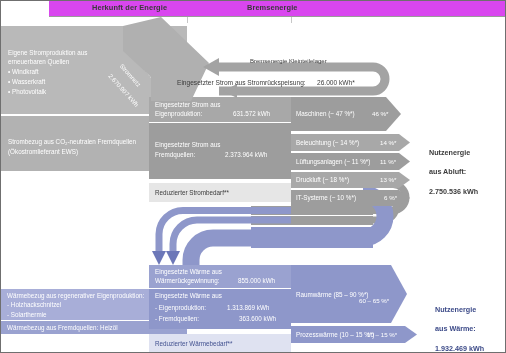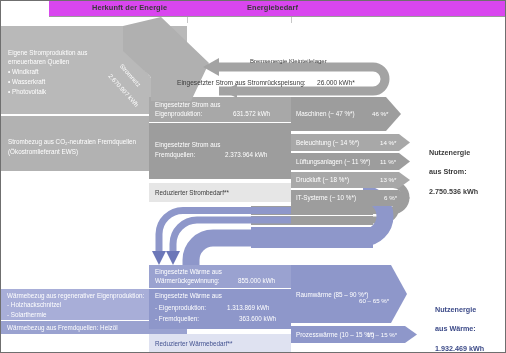--- a/index.html
+++ b/index.html
@@ -81,21 +81,21 @@
   .pct{position:absolute;font-size:6.2px;color:#ffffff;white-space:nowrap;}
   .num{position:absolute;font-size:6.3px;color:#ffffff;white-space:nowrap;}
 </style>
 </head>
 <body>
 
 <div id="root">
 
   <div class="hdr">
     <div class="hdr-t a">Herkunft der Energie</div>
-    <div class="hdr-t b">Energiebedarf</div>
+    <div class="hdr-t b">Bremsenergie</div>
   </div>
 
   <div class="colsep" style="left:186px;top:0;height:22px;"></div>
   <div class="colsep" style="left:290px;top:0;height:22px;"></div>
 
   <div class="blk g-src" style="left:0;top:25px;width:186px;height:88px;"></div>
   <div class="txt" style="left:7px;top:48px;">Eigene Stromproduktion aus</div>
   <div class="txt" style="left:7px;top:57px;">erneuerbaren Quellen</div>
   <div class="txt" style="left:7px;top:67px;">• Windkraft</div>
   <div class="txt" style="left:7px;top:77px;">• Wasserkraft</div>
@@ -165,21 +165,21 @@
   <div class="pct" style="left:379px;top:157px;z-index:8;">11 %*</div>
 
   <div class="txt" style="left:295px;top:175px;z-index:8;">Druckluft (~ 18 %*)</div>
   <div class="pct" style="left:379px;top:175px;z-index:8;">13 %*</div>
 
   <div class="txt" style="left:295px;top:193px;z-index:8;">IT-Systeme (~ 10 %*)</div>
   <div class="pct" style="left:383px;top:193px;z-index:8;">6 %*</div>
 
   <div class="lbl-right" style="left:420px;top:137px;">
     <span>Nutzenergie</span><br>
-    <span>aus Strom:</span><br>
+    <span>aus Abluft:</span><br>
     <span>2.750.536 kWh</span>
   </div>
 
   <svg class="ovl" style="z-index:3;">
 
     <path d="M 290,209.5 L 392,209.5 A 13,13 0 0 0 392,183.5" fill="none" stroke="#9d9d9d" stroke-width="7"></path>
     <path d="M 290,209.5 L 182,209.5 A 24,24 0 0 0 158,233 L 158,252" fill="none" stroke="#8e97ca" stroke-width="7"></path>
     <polygon points="151,250 165,250 158,264" fill="#6c77b8"></polygon>
 
     <path d="M 290,219 L 382,219 A 13,13 0 0 0 382,193" fill="none" stroke="#9d9d9d" stroke-width="7"></path>

